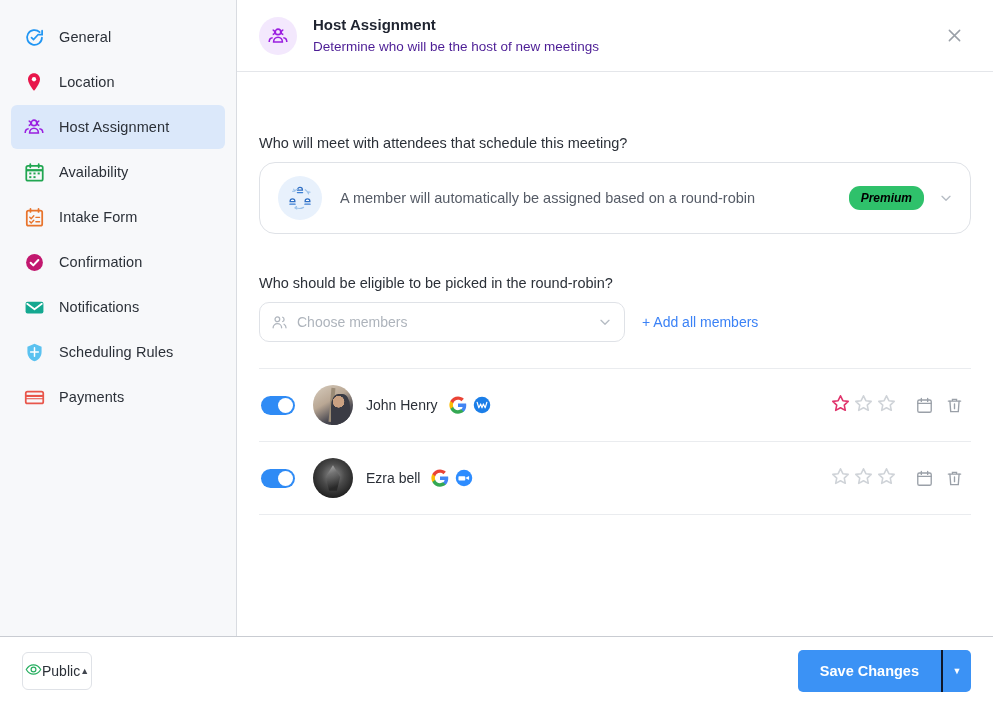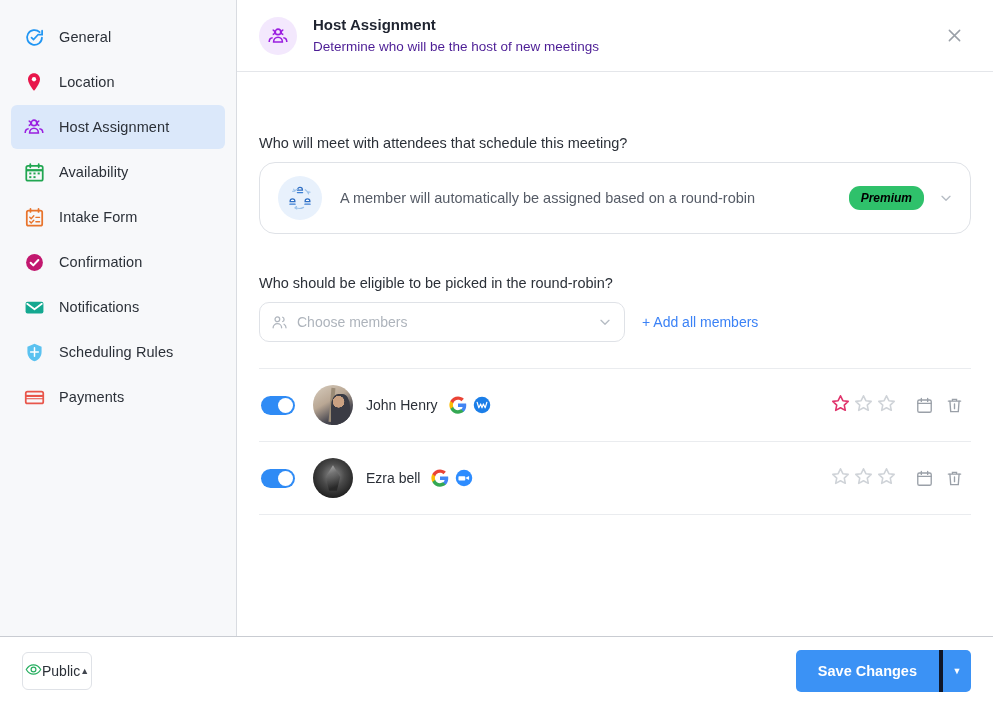--- a/index.html
+++ b/index.html
@@ -133,21 +133,21 @@
     height: 38px; padding: 0 2px; border: 1px solid #dfe2e7; border-radius: 6px;
     background: #fff; cursor: pointer;
   }
   .public-label { font-size: 14px; color: #2b3038; }
   .caret-up { color: #41464f; font-size: 9px; line-height: 1; }
   .foot-spacer { flex: 1; }
   .save-group { display: flex; align-items: stretch; height: 42px; border-radius: 5px; overflow: hidden; }
   .save-btn {
     background: #3b92f5; color: #fff; font-size: 14.5px; font-weight: bold;
     padding: 0 22px; display: flex; align-items: center; cursor: pointer;
-    border-right: 4px solid #0f172a;
+    border-right: 2px solid #0f172a;
   }
   .save-caret {
     background: #3b92f5; color: #fff; width: 28px;
     display: flex; align-items: center; justify-content: center; cursor: pointer; font-size: 9px;
   }
 </style>
 </head>
 <body>
 
 <div id="app">

